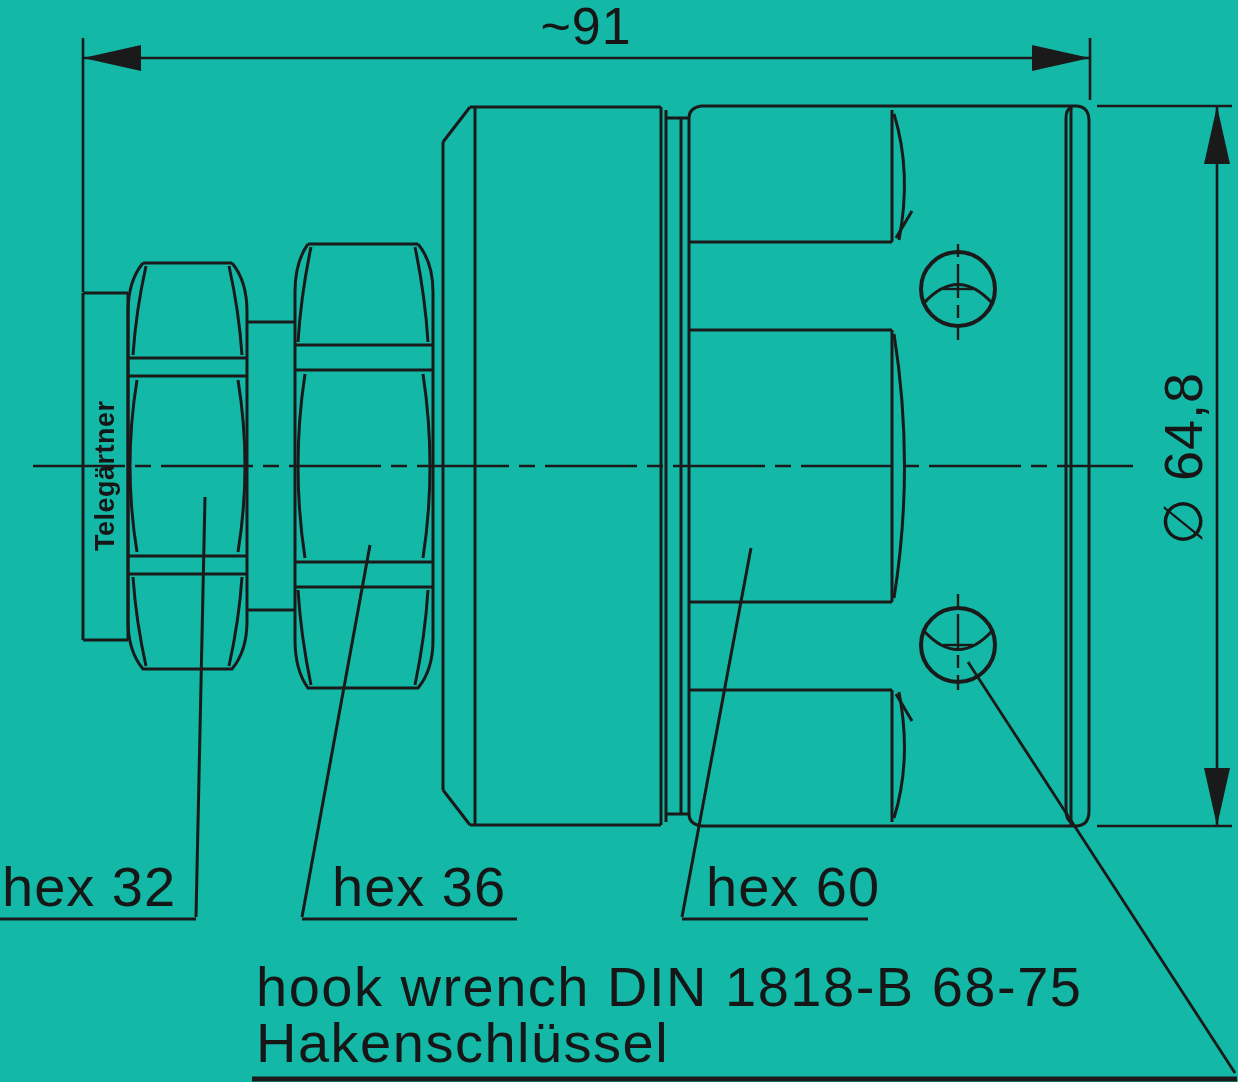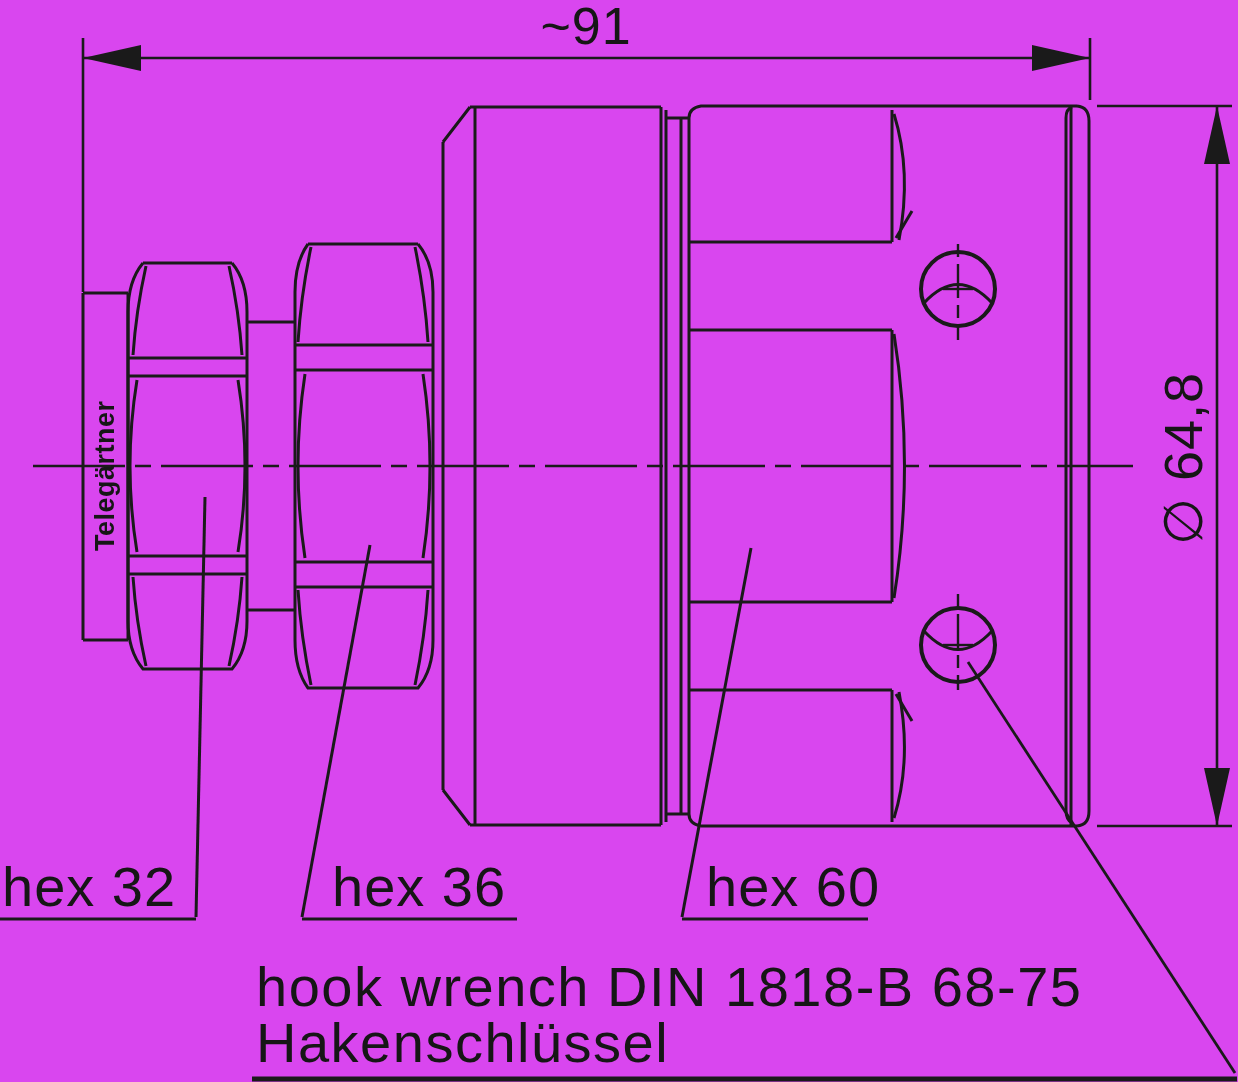--- a/index.html
+++ b/index.html
@@ -1,19 +1,19 @@
 <!DOCTYPE html>
 <html><head>
 <meta charset="utf-8">
 <style>
   html,body{margin:0;padding:0;background:#ffffff;}
   .stage{
     position:relative;
     width:1238px;height:1082px;
-    background:#d946ef;
+    background:#14b8a6;
     font-family:"Liberation Sans", sans-serif;
     overflow:hidden;
   }
   svg{display:block;}
   text{
     fill:#161616;
     font-family:"Liberation Sans", sans-serif;
   }
   .lbl{font-size:56px;letter-spacing:1px;}
   .note-txt{font-size:56px;letter-spacing:1.5px;}

